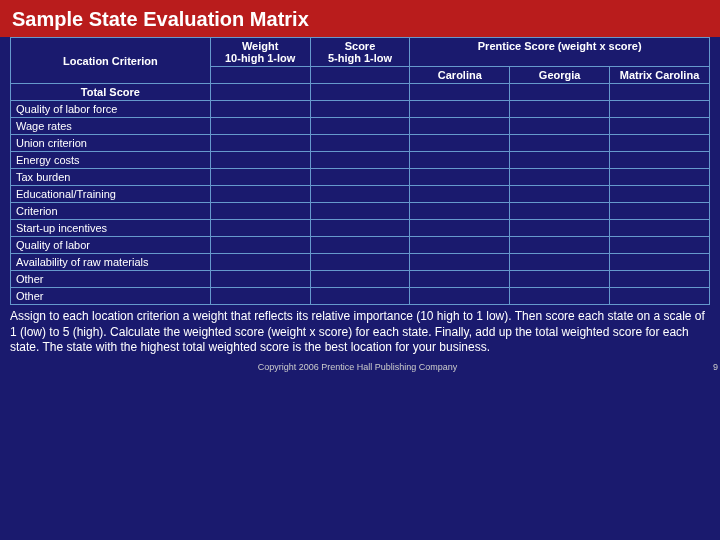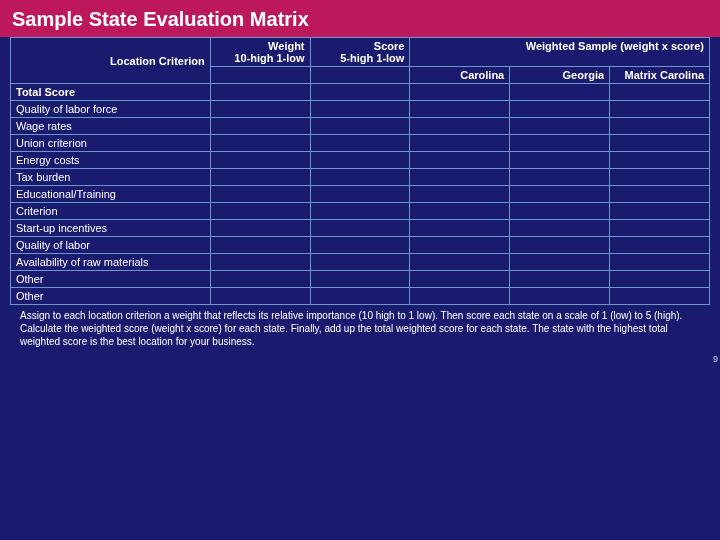--- a/index.html
+++ b/index.html
@@ -5,21 +5,21 @@
     * { margin: 0; padding: 0; box-sizing: border-box; }
     body {
       width: 720px;
       height: 540px;
       font-family: Arial, sans-serif;
       background: #1a1a6e;
       color: white;
       overflow: hidden;
     }
     .page-title {
-      background: #be185d;
+      background: #b91c1c;
       padding: 8px 12px 6px 12px;
       font-size: 20px;
       font-weight: bold;
       color: white;
     }
     .main-content {
       background: #1a1a6e;
       padding: 0 10px;
     }
     table {
@@ -28,21 +28,21 @@
       font-size: 11px;
     }
     th, td {
       border: 1px solid #6699cc;
       padding: 2px 5px;
       color: white;
       vertical-align: top;
     }
     .header-row th {
       background: #1a1a6e;
-      text-align: right;
+      text-align: center;
       font-weight: bold;
     }
     .location-criterion-cell {
       background: #1a1a6e;
       font-weight: bold;
       text-align: center;
       vertical-align: middle;
       width: 160px;
     }
     .weight-cell {
@@ -63,30 +63,30 @@
       font-weight: bold;
     }
     .state-header {
       background: #1a1a6e;
       text-align: center;
       font-weight: bold;
       width: 80px;
     }
     .total-score-row td {
       font-weight: bold;
-      text-align: left;
+      text-align: center;
       background: #1a1a6e;
     }
     .data-cell {
       background: #1a1a6e;
       text-align: center;
     }
     .footer-text {
-      padding: 4px 20px;
-      font-size: 10px;
+      padding: 4px 10px;
+      font-size: 12px;
       color: white;
       line-height: 1.3;
     }
     .copyright {
       text-align: center;
       font-size: 9px;
       color: #cccccc;
       padding: 2px;
     }
     .page-num {
@@ -108,21 +108,21 @@
       <tr class="header-row">
         <th class="location-criterion-cell" rowspan="2">Location Criterion</th>
         <th class="weight-cell">
           <span>Weight</span><br>
           <span>10-high 1-low</span>
         </th>
         <th class="score-cell">
           <span>Score</span><br>
           <span>5-high 1-low</span>
         </th>
-        <th class="weighted-score-header" colspan="3">Weighted Sample (weight x score)</th>
+        <th class="weighted-score-header" colspan="3">Prentice Score (weight x score)</th>
       </tr>
       <tr class="header-row">
         <th class="state-header"></th>
         <th class="state-header"></th>
         <th class="state-header">Carolina</th>
         <th class="state-header">Georgia</th>
         <th class="state-header">Matrix Carolina</th>
       </tr>
     </thead>
     <tbody>
@@ -230,14 +230,15 @@
         <td class="data-cell"></td>
         <td class="data-cell"></td>
       </tr>
     </tbody>
   </table>
 </div>
 
 <div class="footer-text">Assign to each location criterion a weight that reflects its relative importance (10 high to 1 low). Then score each state on a scale of 1 (low) to 5 (high). Calculate the weighted score (weight x score) for each state. Finally, add up the total weighted score for each state. The state with the highest total weighted score is the best location for your business.</div>
 
 <div class="copyright">
+  <span>Copyright 2006 Prentice Hall Publishing Company</span>
   <span class="page-num">9</span>
 </div>
 
 </body></html>

